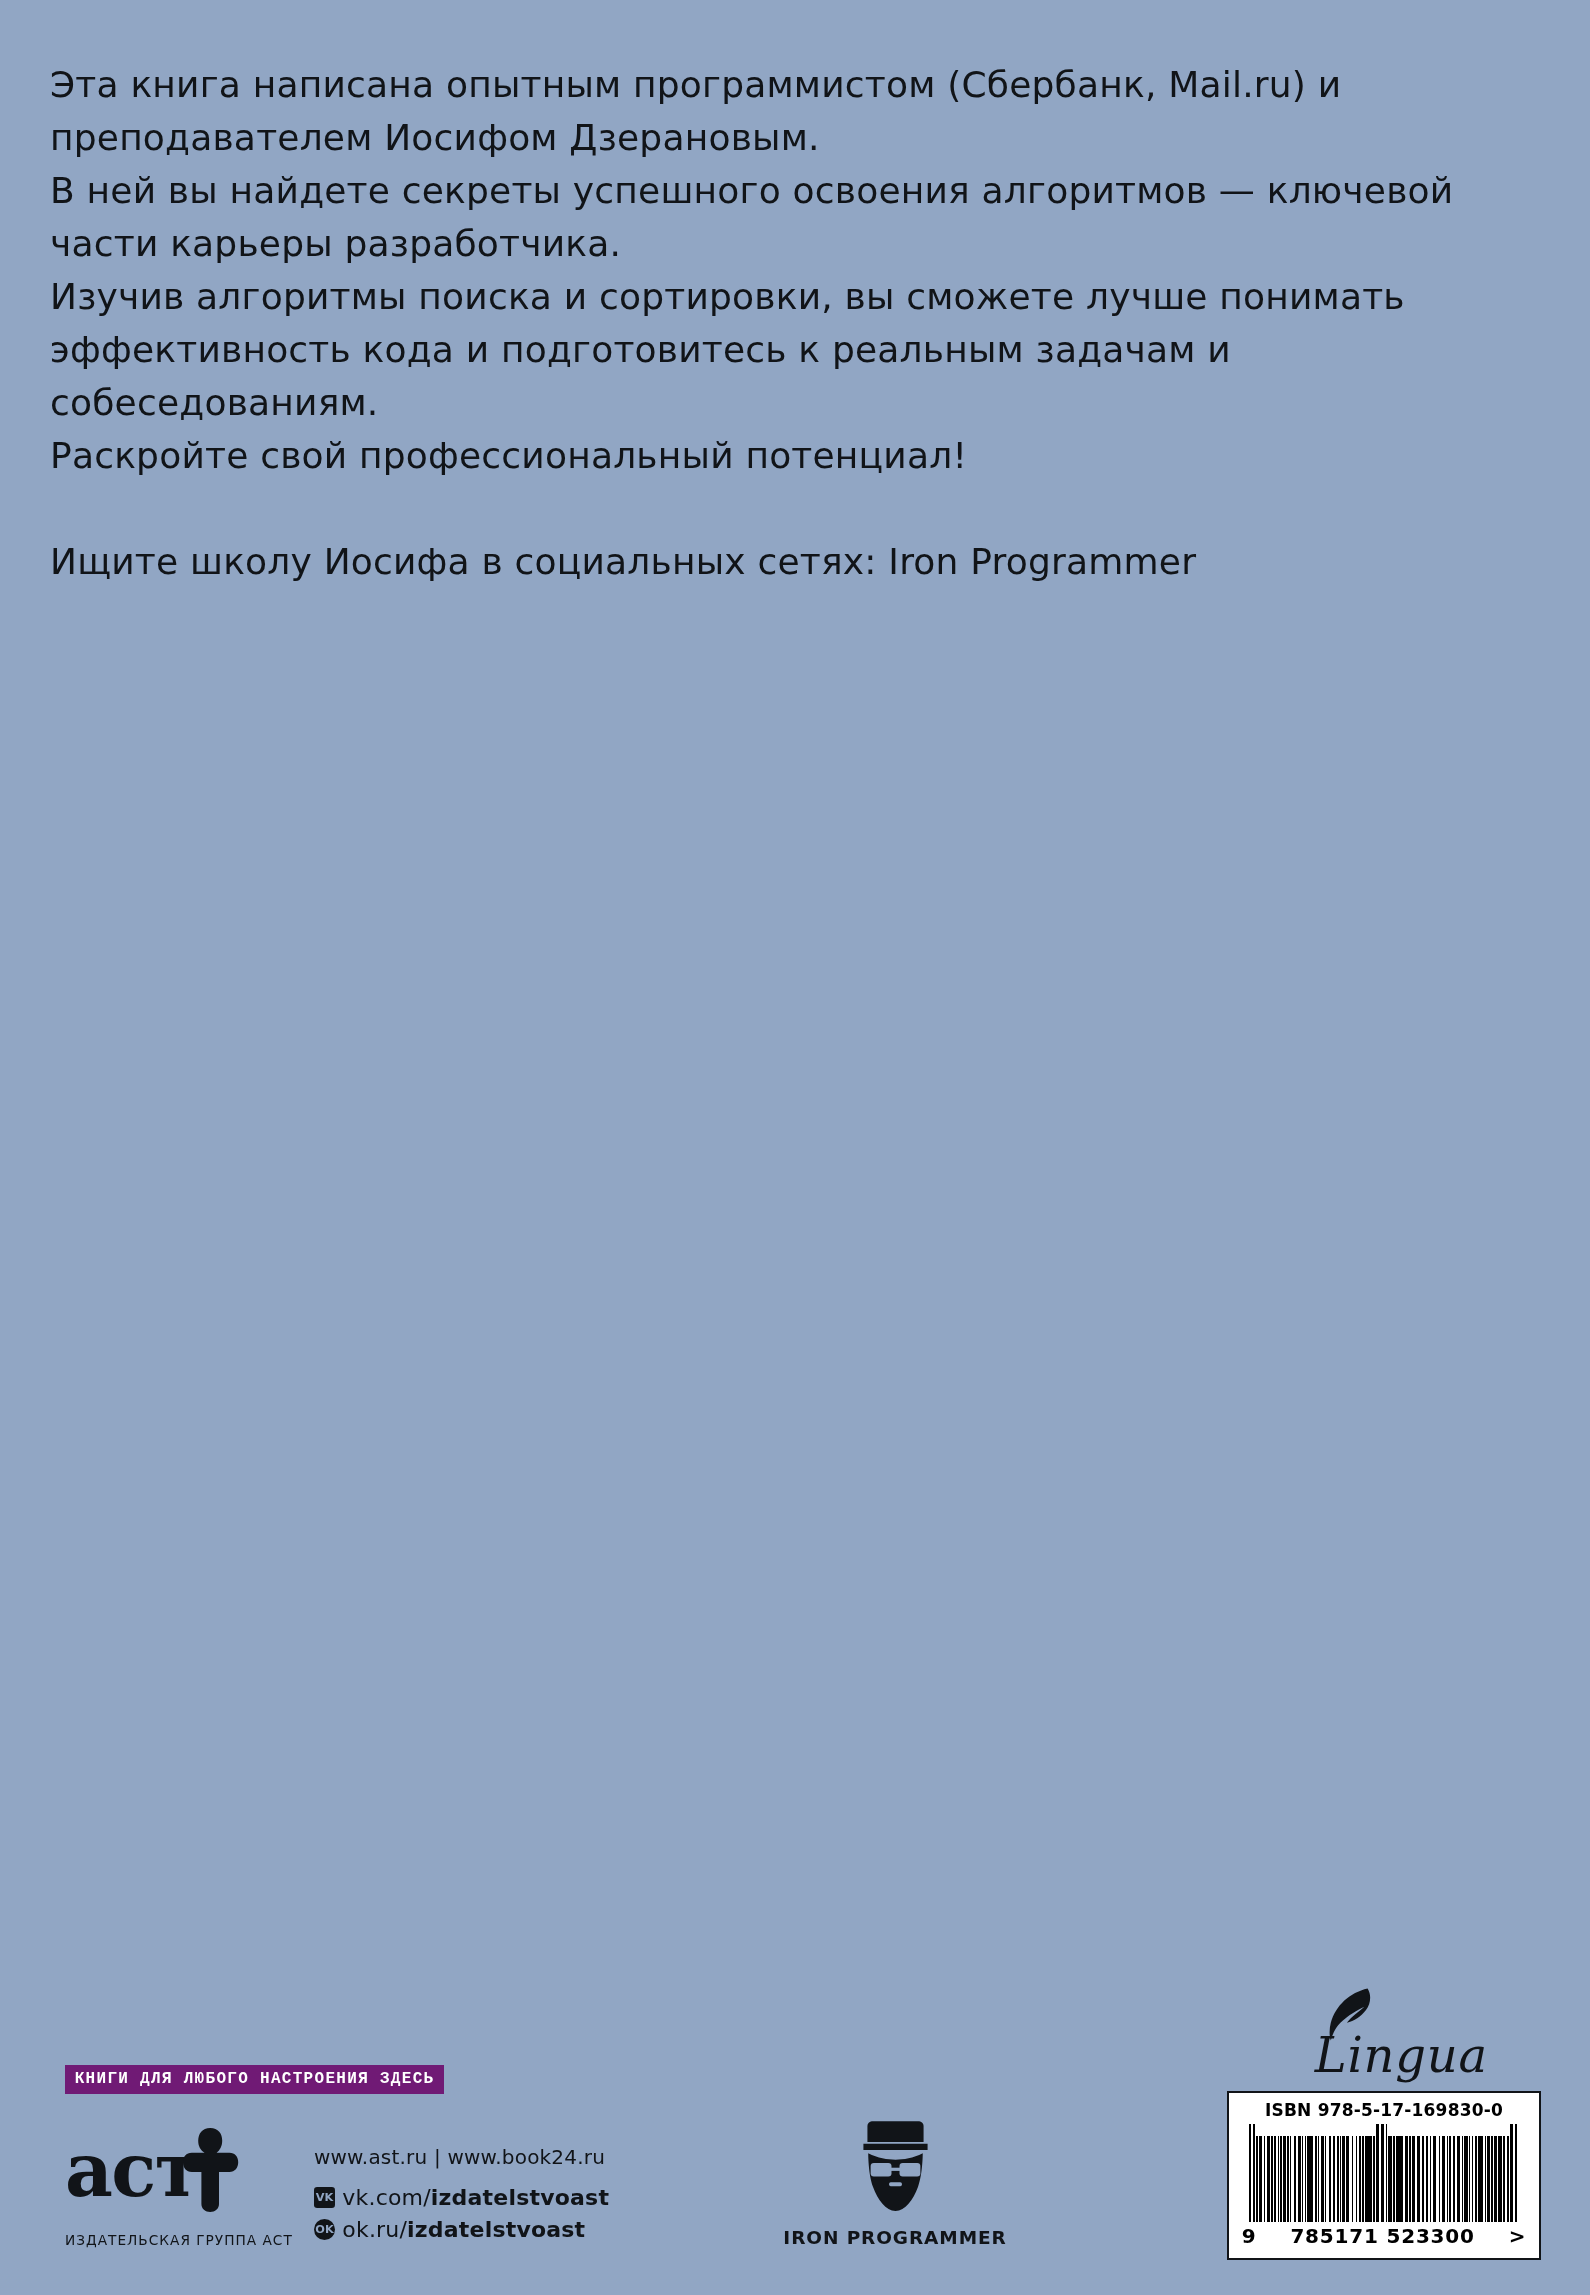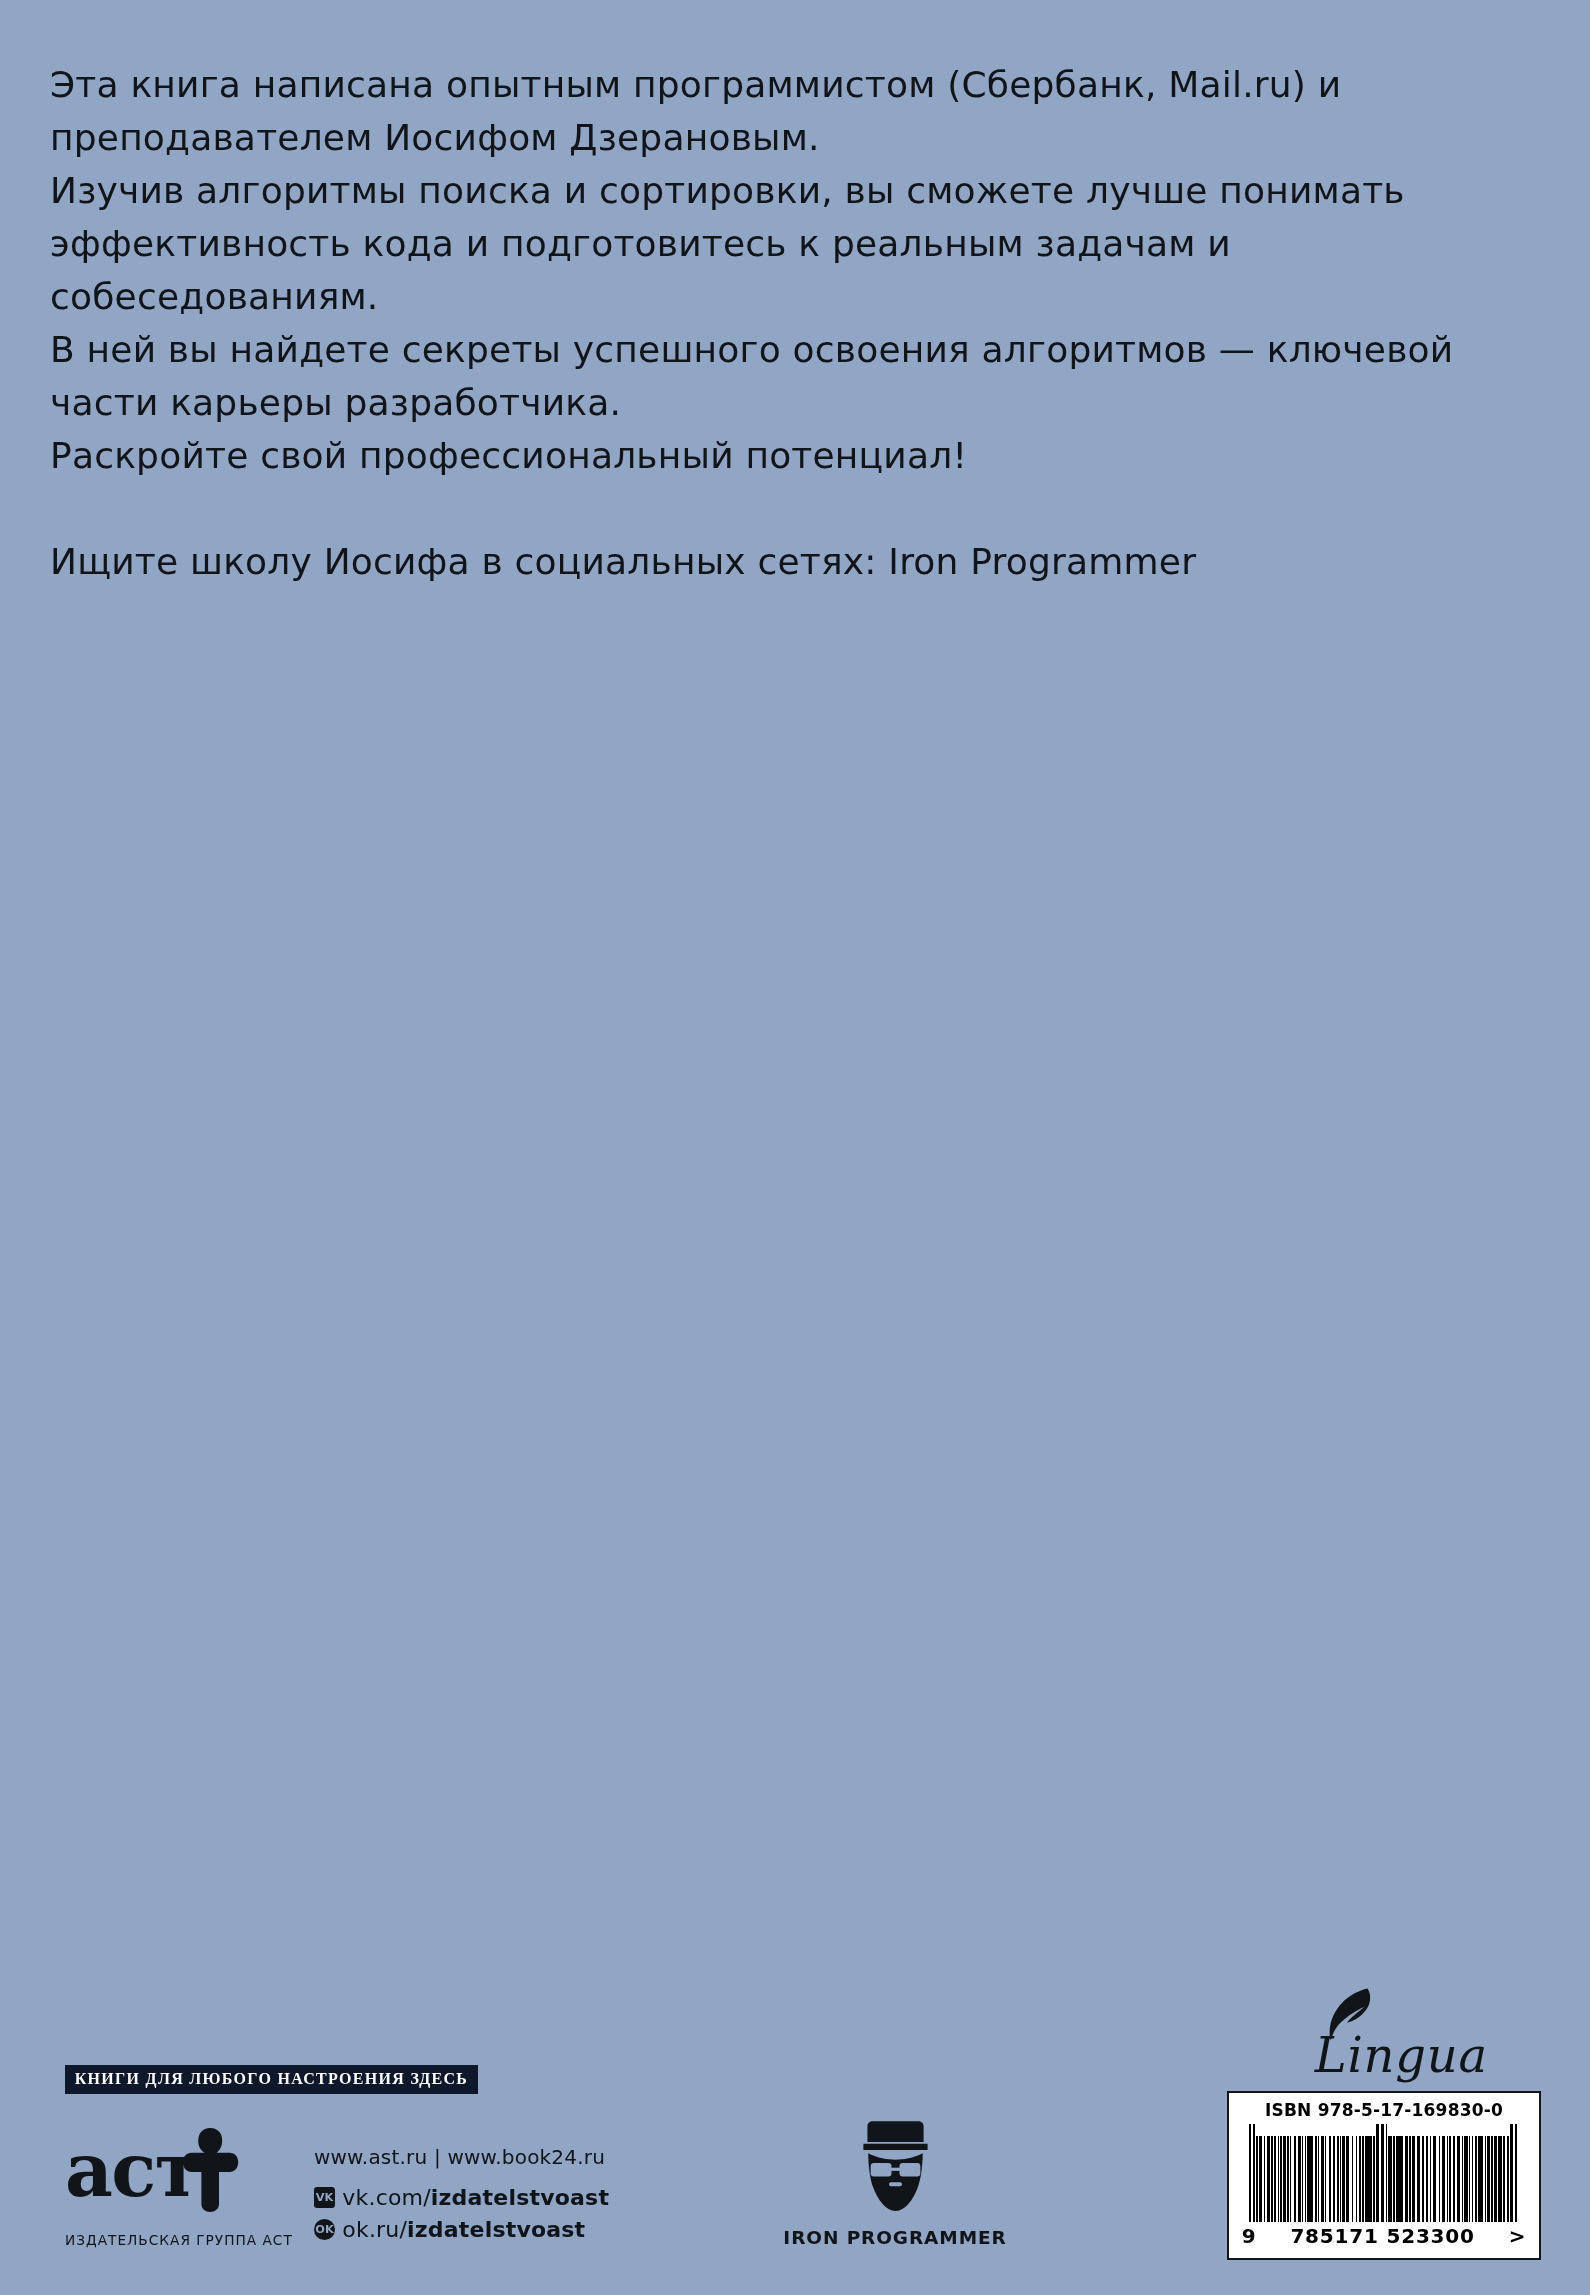--- a/index.html
+++ b/index.html
@@ -51,23 +51,23 @@
 
   
   .ast-block {
     position: absolute;
     left: 65px;
     bottom: 48px;
     width: 355px;
   }
   .ast-banner {
     display: inline-block;
-    background: #0f172a;
+    background: #701a75;
     color: #ffffff;
-    font-family: Liberation Serif, serif;
+    font-family: Liberation Mono, monospace;
     font-weight: bold;
     font-size: 16px;
     letter-spacing: 1.3px;
     padding: 5.6px 9.7px 5.6px 9.7px;
     white-space: nowrap;
   }
   .ast-logo-row {
     position: relative;
     margin-top: 32px;
     height: 121px;
@@ -251,22 +251,22 @@
     white-space: nowrap;
   }
 </style>
 </head>
 <body>
 
 <div class="page">
 
   <div class="blurb">
     <p>Эта книга написана опытным программистом (Сбербанк, Mail.ru) и преподавателем Иосифом Дзерановым.</p>
+    <p>В ней вы найдете секреты успешного освоения алгоритмов — ключевой части карьеры разработчика.</p>
     <p>Изучив алгоритмы поиска и сортировки, вы сможете лучше понимать эффективность кода и подготовитесь к реальным задачам и собеседованиям.</p>
-    <p>В ней вы найдете секреты успешного освоения алгоритмов — ключевой части карьеры разработчика.</p>
     <p>Раскройте свой профессиональный потенциал!</p>
     <div class="gap"></div>
     <p>Ищите школу Иосифа в социальных сетях: Iron Programmer</p>
   </div>
 
   <div class="footer">
 
     <div class="ast-block">
       <div class="ast-banner">КНИГИ ДЛЯ ЛЮБОГО НАСТРОЕНИЯ ЗДЕСЬ</div>
 

